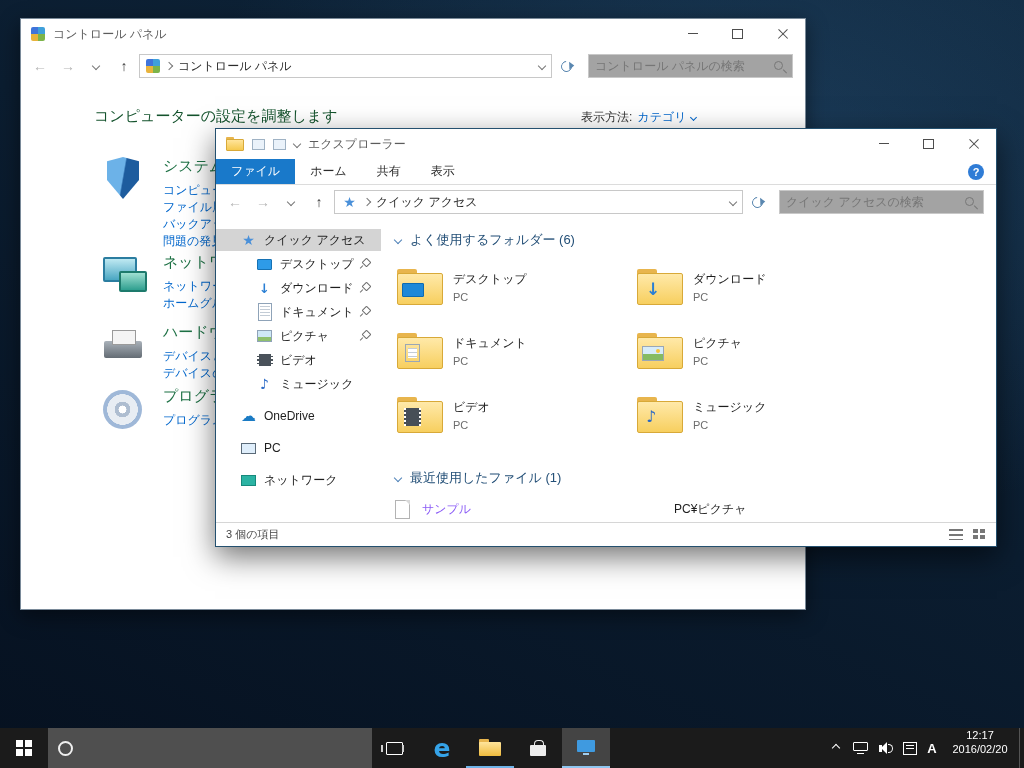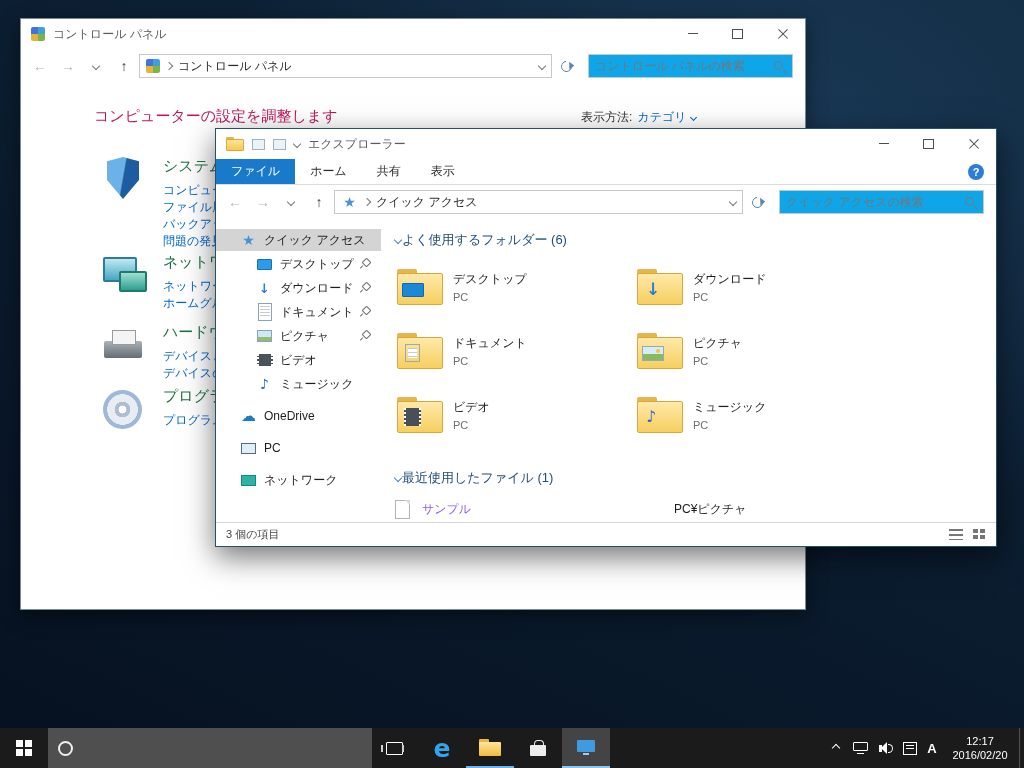--- a/index.html
+++ b/index.html
@@ -39,32 +39,32 @@
   .cv{ display:inline-block; width:6px; height:6px; border-right:1.4px solid #777; border-bottom:1.4px solid #777; }
   .cv-down{ transform:rotate(45deg); }
   .cv-right{ transform:rotate(-45deg); }
   .cv-up{ transform:rotate(-135deg); border-color:#fff; }
   .addr{ flex:1; height:24px; border:1px solid #c8c8c8; background:#fff; display:flex; align-items:center; padding:0 6px; gap:6px; min-width:0; }
   .addr-text{ font-size:12px; color:#2b2b2b; white-space:nowrap; }
   .addr-cv{ margin-left:auto; }
   .refresh-btn{ width:24px; height:24px; display:flex; align-items:center; justify-content:center; }
   .i-refresh{ width:11px; height:11px; border:1.5px solid #5a87b0; border-radius:50%; border-top-color:transparent; position:relative; transform:rotate(40deg); }
   .i-refresh::after{ content:''; position:absolute; right:-3px; top:-2px; border-left:4px solid transparent; border-right:4px solid transparent; border-bottom:5px solid #5a87b0; transform:rotate(48deg); }
-  .searchbox{ width:205px; height:24px; border:1px solid #c8c8c8; background:#0ea5e9; display:flex; align-items:center; padding:0 6px; margin-left:8px; flex:none; }
+  .searchbox{ width:205px; height:24px; border:1px solid #c8c8c8; background:#a3a3a3; display:flex; align-items:center; padding:0 6px; margin-left:8px; flex:none; }
   .searchbox input{ flex:1; border:none; outline:none; font:12px "Liberation Sans","DejaVu Sans",sans-serif; color:#333; min-width:0; background:transparent; }
   .searchbox input::placeholder{ color:#767676; opacity:1; }
   .i-search{ position:relative; width:13px; height:13px; flex:none; }
   .i-search::before{ content:''; position:absolute; left:1px; top:1px; width:7px; height:7px; border:1.4px solid #777; border-radius:50%; }
   .i-search::after{ content:''; position:absolute; left:9.5px; top:9.5px; width:4.5px; height:1.4px; background:#777; transform:rotate(45deg); transform-origin:left center; }
 
   
   .cp-app-icon{ width:14px; height:14px; margin-left:10px; border-radius:2px;
     background:conic-gradient(#3fa0da 0 25%, #7cb44a 25% 50%, #e8b33c 50% 75%, #3f74da 75% 100%); }
   .cp-content{ position:absolute; top:64px; left:0; right:0; bottom:0; background:#fff; }
-  .cp-heading{ position:absolute; left:73px; top:24px; font-size:15px; color:#be185d; }
+  .cp-heading{ position:absolute; left:73px; top:24px; font-size:15px; color:#14532d; }
   .cp-viewby{ position:absolute; left:560px; top:26px; font-size:12px; color:#333; display:flex; align-items:center; gap:5px; }
   .cp-viewby .vlink{ color:#0066cc; }
   .cp-viewby .cv{ border-color:#0066cc; width:5px; height:5px; }
   .cp-cat{ position:absolute; left:78px; display:flex; gap:16px; width:640px; }
   .cp-ct{ padding-top:2px; }
   .cp-cat-title{ font-size:15px; color:#1e7145; margin-bottom:6px; white-space:nowrap; }
   .cp-link{ font-size:12px; color:#0066cc; line-height:17px; white-space:nowrap; }
   .cpi{ position:relative; width:48px; height:48px; flex:none; }
   .cpi-shield::before{ content:''; position:absolute; left:8px; top:2px; width:32px; height:42px;
     background:linear-gradient(100deg,#6cb2e8 48%,#1d5c9e 52%);
@@ -99,21 +99,21 @@
   .si-pic::before{ content:''; width:13px; height:10px; border:1px solid #8fa3b8; background:linear-gradient(180deg,#cfe8f7 55%,#8fc06e 55%); }
   .si-film::before{ content:''; width:12px; height:12px; background:#4a525a; border-left:2px dotted #fff; border-right:2px dotted #fff; }
   .si-note::before{ content:'\266A'; color:#2a69c6; font-size:14px; font-family:"DejaVu Sans",sans-serif; }
   .si-cloud::before{ content:'\2601'; color:#1b7bc4; font-size:15px; font-family:"DejaVu Sans",sans-serif; }
   .si-pc::before{ content:''; width:13px; height:9px; border:1.5px solid #5a6a78; background:#dfeefb; }
   .si-net::before{ content:''; width:13px; height:9px; background:#2bb3a3; border:1px solid #17897c; }
   .pin-icon{ position:relative; width:12px; height:12px; margin-left:auto; margin-right:10px; flex:none; }
   .pin-icon::before{ content:''; position:absolute; left:4px; top:1px; width:5px; height:5px; border:1.2px solid #6d6d6d; border-radius:1px; transform:rotate(45deg); }
   .pin-icon::after{ content:''; position:absolute; left:2px; top:7px; width:1.2px; height:4px; background:#6d6d6d; transform:rotate(45deg); }
   .main{ position:absolute; left:165px; top:0; right:0; bottom:0; background:#fff; }
-  .sec-hdr{ position:absolute; left:14px; display:flex; align-items:center; gap:1px; font-size:13px; color:#234f77; }
+  .sec-hdr{ position:absolute; left:14px; display:flex; align-items:center; gap:9px; font-size:13px; color:#234f77; }
   .sec-hdr .cv{ border-color:#4f82b8; }
   .tile{ position:absolute; width:235px; height:56px; display:flex; align-items:center; gap:10px; }
   .folder{ position:relative; width:46px; height:36px; flex:none; }
   .folder::before{ content:''; position:absolute; left:0; top:0; width:20px; height:8px; background:#e8b54d; border-radius:2px 2px 0 0; }
   .folder::after{ content:''; position:absolute; left:0; top:4px; right:0; bottom:0; background:linear-gradient(180deg,#ffe9a9,#f7cf5f); border:1px solid #d8a938; border-radius:2px; }
   .ovl{ position:absolute; z-index:2; }
   .ovl-desktop{ left:5px; top:14px; width:22px; height:14px; background:#1e88d8; border:1px solid #0d6ab2; border-radius:1px; }
   .ovl-download::before{ content:'\2193'; font:bold 17px/17px "DejaVu Sans",sans-serif; color:#2a7fd4; }
   .ovl-download{ left:9px; top:12px; }
   .ovl-doc{ left:8px; top:11px; width:15px; height:18px; background:#fff; border:1px solid #9aa7b5; padding:3px 2px; background-clip:content-box; background-image:repeating-linear-gradient(180deg,transparent 0 3px,#c3ccd6 3px 4px); }
@@ -169,21 +169,21 @@
   .tr-pc{ position:relative; width:15px; height:12px; }
   .tr-pc::before{ content:''; position:absolute; left:0; top:0; right:0; bottom:3px; border:1.5px solid #fff; border-radius:1px; }
   .tr-pc::after{ content:''; position:absolute; left:4px; bottom:0; width:7px; height:1.5px; background:#fff; }
   .tr-vol{ position:relative; width:17px; height:14px; }
   .tr-vol::before{ content:''; position:absolute; left:1px; top:3.5px; width:3px; height:7px; background:#fff; }
   .tr-vol::after{ content:''; position:absolute; left:3px; top:1px; border-top:6px solid transparent; border-bottom:6px solid transparent; border-right:6px solid #fff; }
   .tr-wave{ position:absolute; right:2px; top:2.5px; width:5px; height:9px; border:1.5px solid #fff; border-left:none; border-radius:0 9px 9px 0; }
   .tr-ime{ position:relative; width:14px; height:13px; border:1.5px solid #fff; }
   .tr-ime::before{ content:''; position:absolute; left:2px; top:2px; right:2px; height:1.5px; background:#fff; box-shadow:0 3px #fff; }
   .tr-a{ color:#fff; font-size:13px; font-weight:bold; }
-  .clock{ position:absolute; left:944px; top:0; width:72px; height:40px; display:flex; flex-direction:column; align-items:center; justify-content:center; color:#fff; font-size:11px; line-height:14px; }
+  .clock{ position:absolute; left:944px; top:0; width:72px; height:40px; display:flex; flex-direction:column; align-items:center; color:#fff; font-size:11px; line-height:14px; }
   .show-desktop{ position:absolute; right:0; top:0; width:5px; height:40px; border-left:1px solid rgba(255,255,255,.25); }
 </style>
 </head>
 <body>
 
 <div class="desktop"></div>
 
 <div class="window win-cp">
   <div class="titlebar">
     <span class="cp-app-icon"></span>

